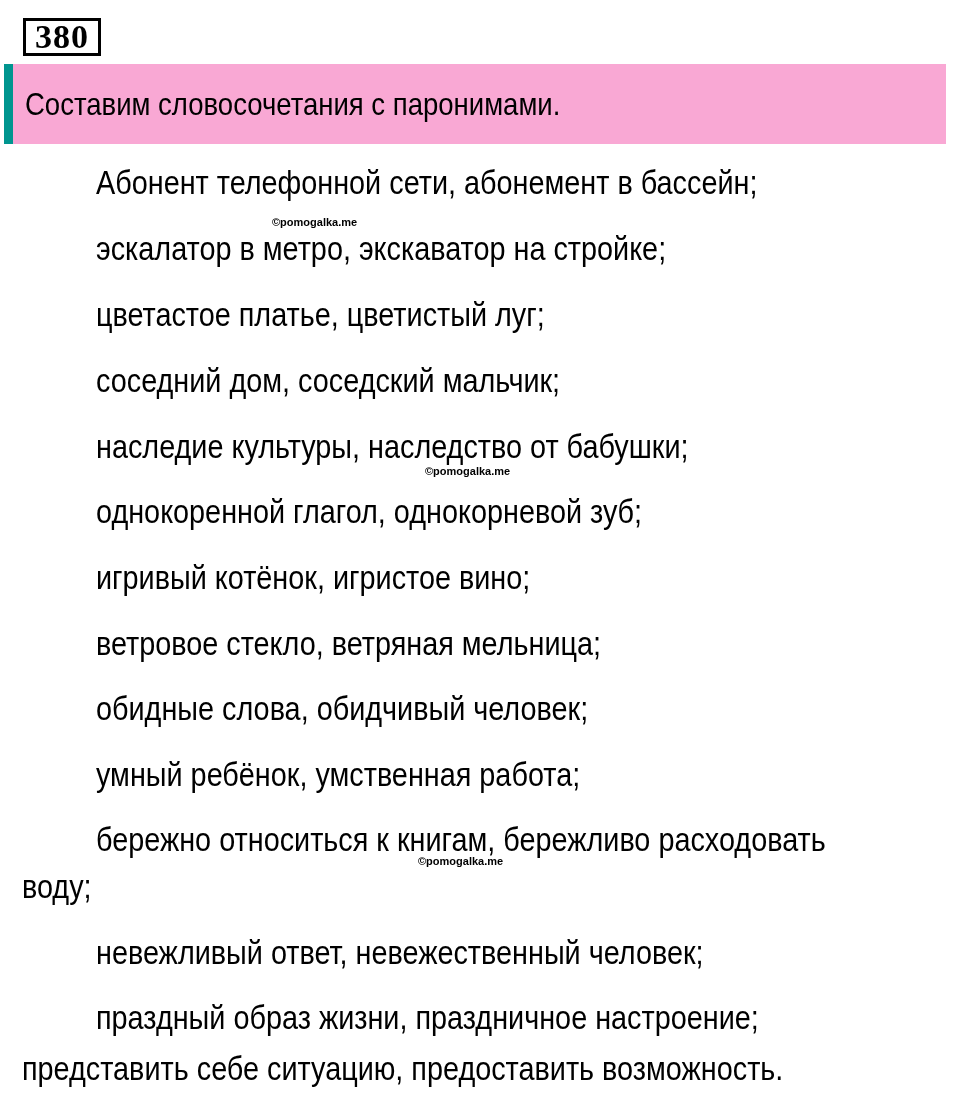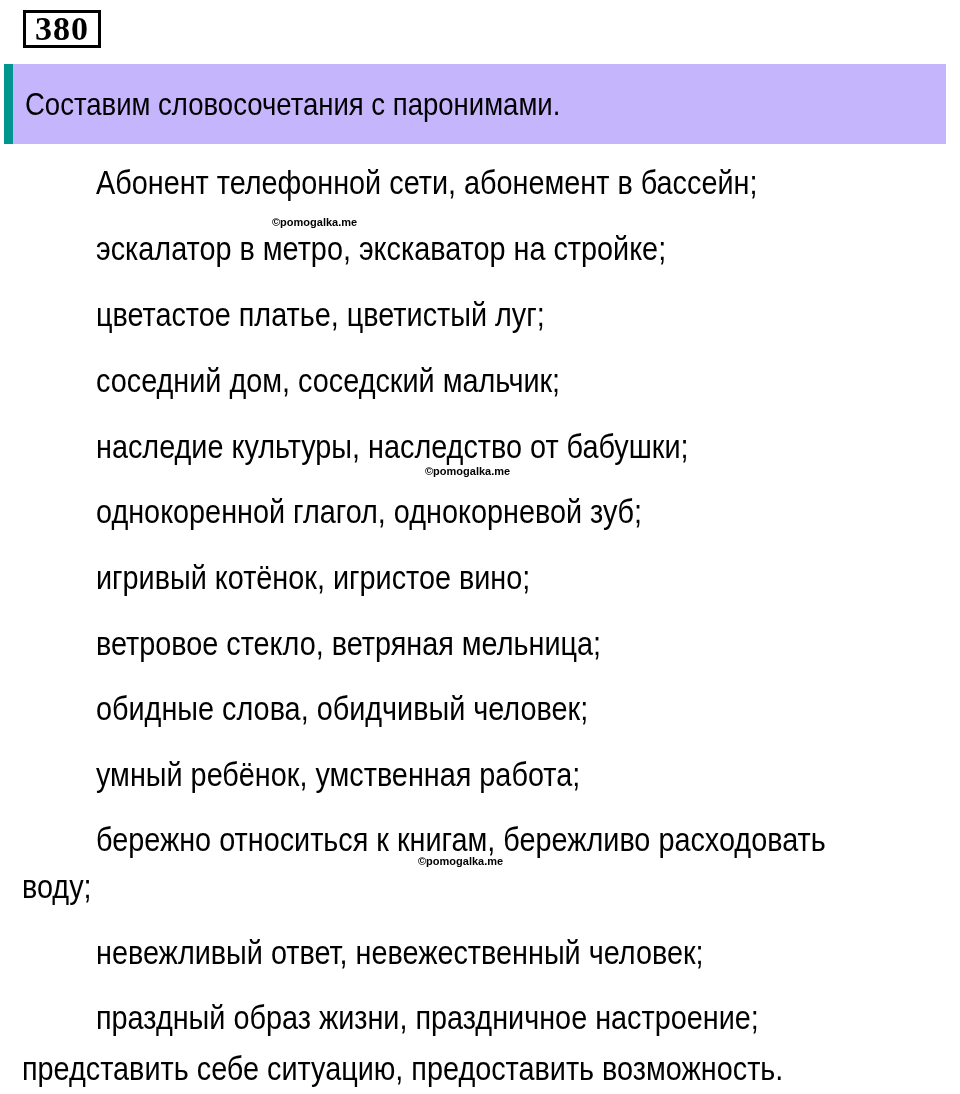--- a/index.html
+++ b/index.html
@@ -1,23 +1,23 @@
 <!DOCTYPE html>
 <html><head>
 <meta charset="utf-8">
 <style>
   html, body { margin:0; padding:0; background:#ffffff; }
   body { width:960px; height:1094px; position:relative; overflow:hidden;
          font-family:"Liberation Sans", sans-serif; color:#000; }
-  .num-box { position:absolute; left:23px; top:10px; width:78px; height:38px;
+  .num-box { position:absolute; left:23px; top:18px; width:78px; height:38px;
              border:3px solid #000; box-sizing:border-box;
              font-family:"Liberation Serif", serif; font-weight:bold; font-size:34px;
              line-height:32px; text-align:center; letter-spacing:1px; }
   .banner { position:absolute; left:4px; top:64px; width:942px; height:80px;
-            background:#c4b5fd; box-sizing:border-box; border-left:9px solid #00958f; }
+            background:#f9a8d4; box-sizing:border-box; border-left:9px solid #00958f; }
   .banner-text { position:absolute; left:12px; top:0; line-height:80px; font-size:32px;
                  transform:scaleX(0.86); transform-origin:left center; white-space:nowrap; }
   .line { position:absolute; font-size:33.5px; white-space:nowrap;
           transform:scaleX(0.86); transform-origin:left top; line-height:40px; }
   .wm { position:absolute; font-size:11px; font-weight:bold; white-space:nowrap; }
 </style>
 </head>
 <body>
 
 <div class="num-box">380</div>

